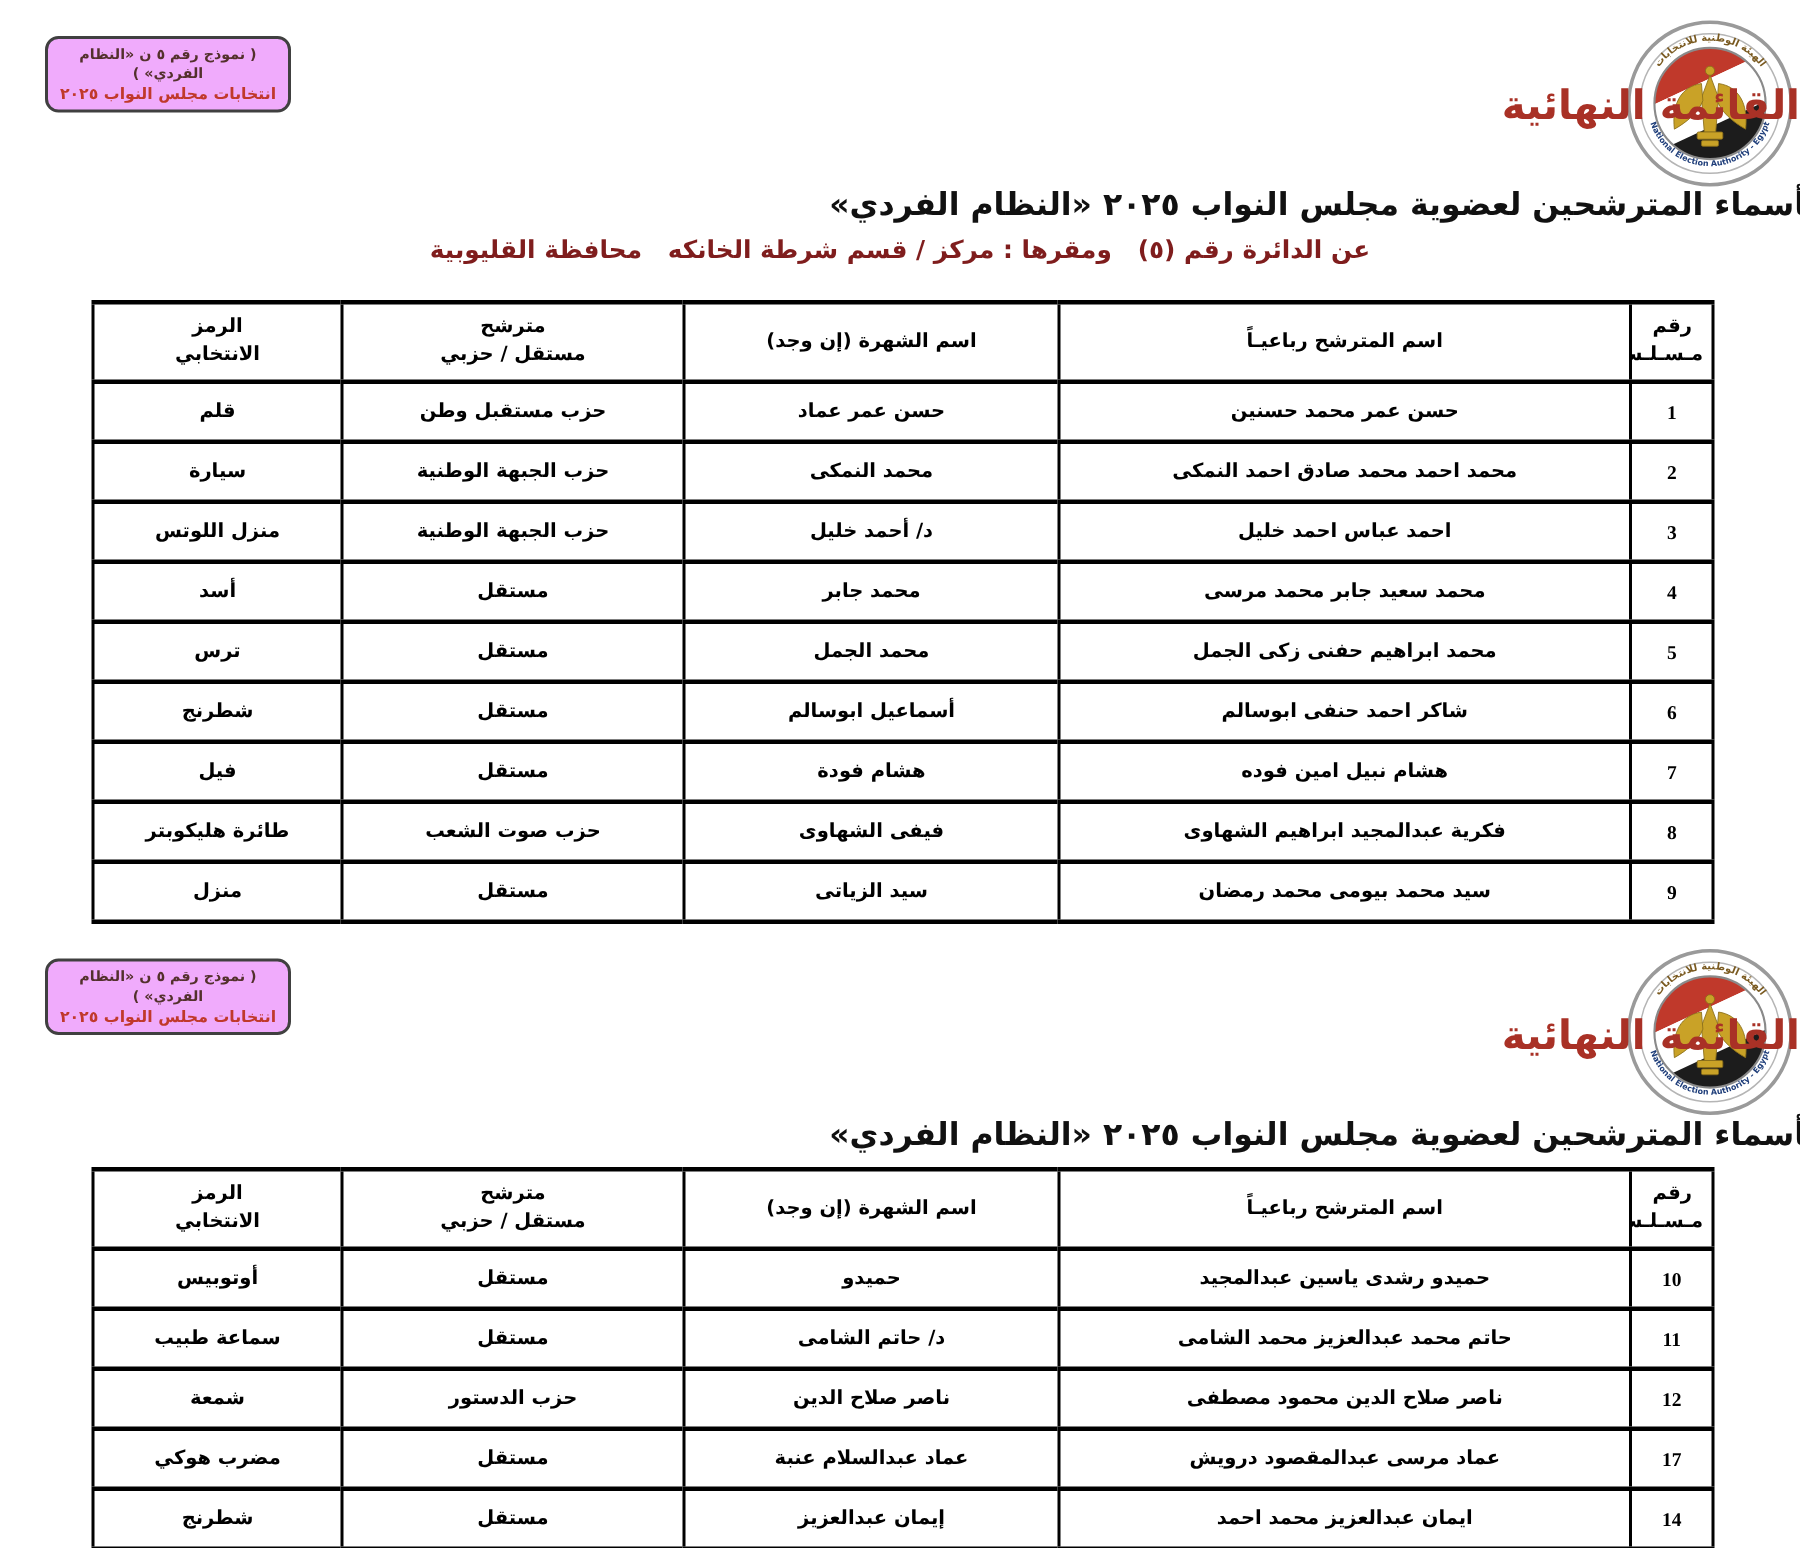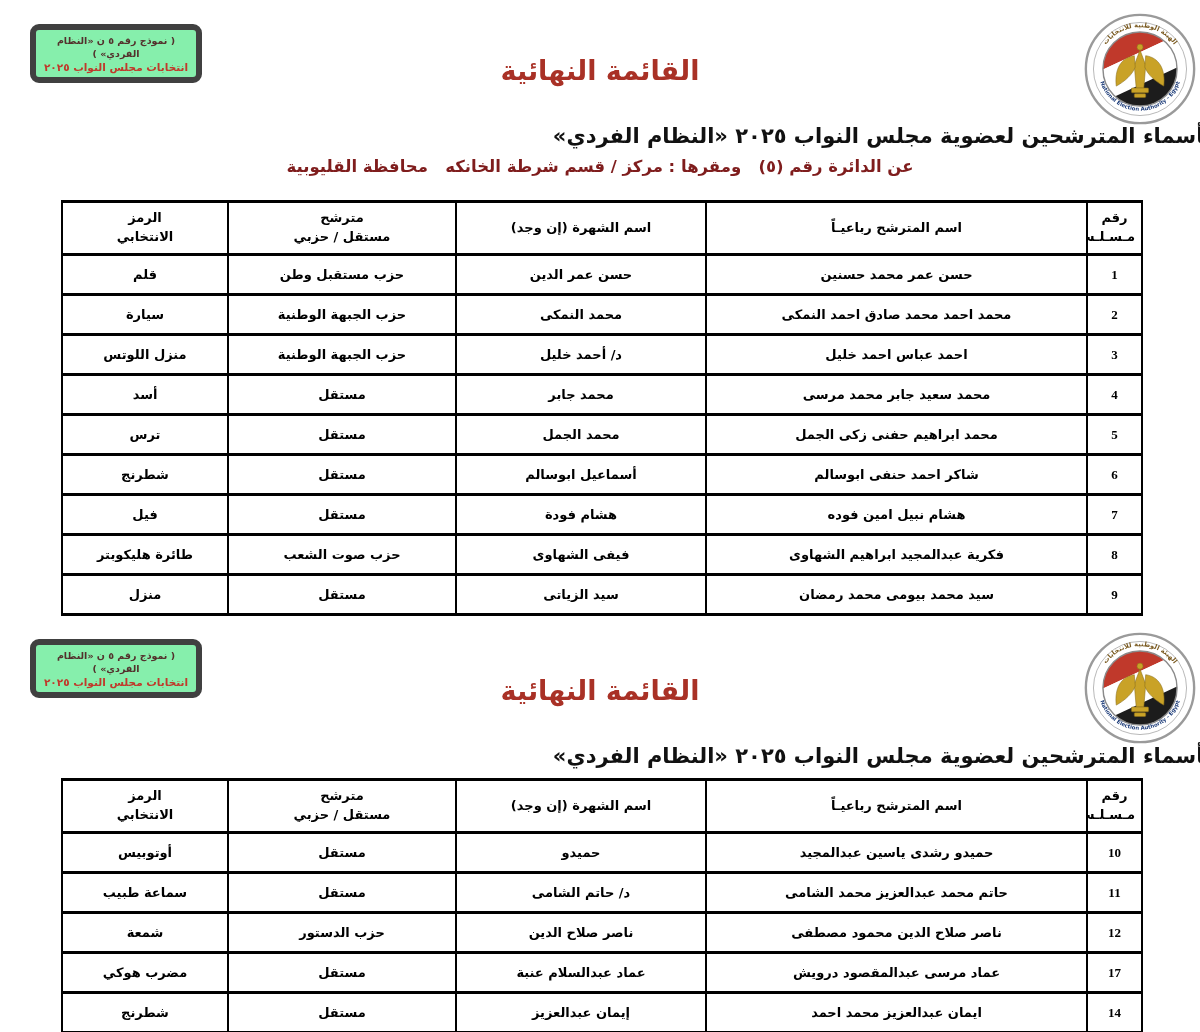--- a/index.html
+++ b/index.html
@@ -8,35 +8,35 @@
     margin:0 auto;overflow:hidden;
     font-family:"DejaVu Sans",sans-serif;
   }
   .list-section{position:relative;width:1200px;}
   .sec1{height:617px;}
   .sec2{height:415px;}
 
   
   .stamp{
     position:absolute;left:30px;top:24px;width:152px;
-    border:6px solid #404040;border-radius:9px;
+    border:2px solid #404040;border-radius:9px;
     padding:4px 4px 3px 4px;text-align:center;direction:rtl;
-    background:#86efac;
+    background:#f0abfc;
   }
   .stamp-l1{font-size:9.5px;font-weight:bold;color:#53302c;line-height:1.4;}
   .stamp-l2{font-size:10.5px;font-weight:bold;color:#c0392b;line-height:1.3;}
 
   
   .logo{position:absolute;left:1083px;top:12px;width:114px;height:114px;}
   .sec2 .logo{top:14px;}
   .sec2 .stamp{top:22px;}
 
   .title{
     position:absolute;top:55px;left:0;width:100%;margin:0;
-    text-align:center;direction:rtl;
+    direction:rtl;
     font-size:27px;font-weight:bold;color:#a93126;
   }
   .subtitle{
     position:absolute;top:112px;left:0;width:100%;margin:12px;
     text-align:right;direction:rtl;
     font-size:21px;font-weight:bold;color:#111;
   }
   .district{
     position:absolute;top:157px;left:0;width:100%;
     text-align:center;direction:rtl;
@@ -137,21 +137,21 @@
             <th>مترشح
 مستقل / حزبي</th>
             <th>الرمز
 الانتخابي</th>
           </tr>
         </thead>
         <tbody>
           <tr>
             <td class="serial">1</td>
             <td>حسن عمر محمد حسنين</td>
-            <td>حسن عمر الدين</td>
+            <td>حسن عمر عماد</td>
             <td>حزب مستقبل وطن</td>
             <td>قلم</td>
           </tr>
           <tr>
             <td class="serial">2</td>
             <td>محمد احمد محمد صادق احمد النمكى</td>
             <td>محمد النمكى</td>
             <td>حزب الجبهة الوطنية</td>
             <td>سيارة</td>
           </tr>

